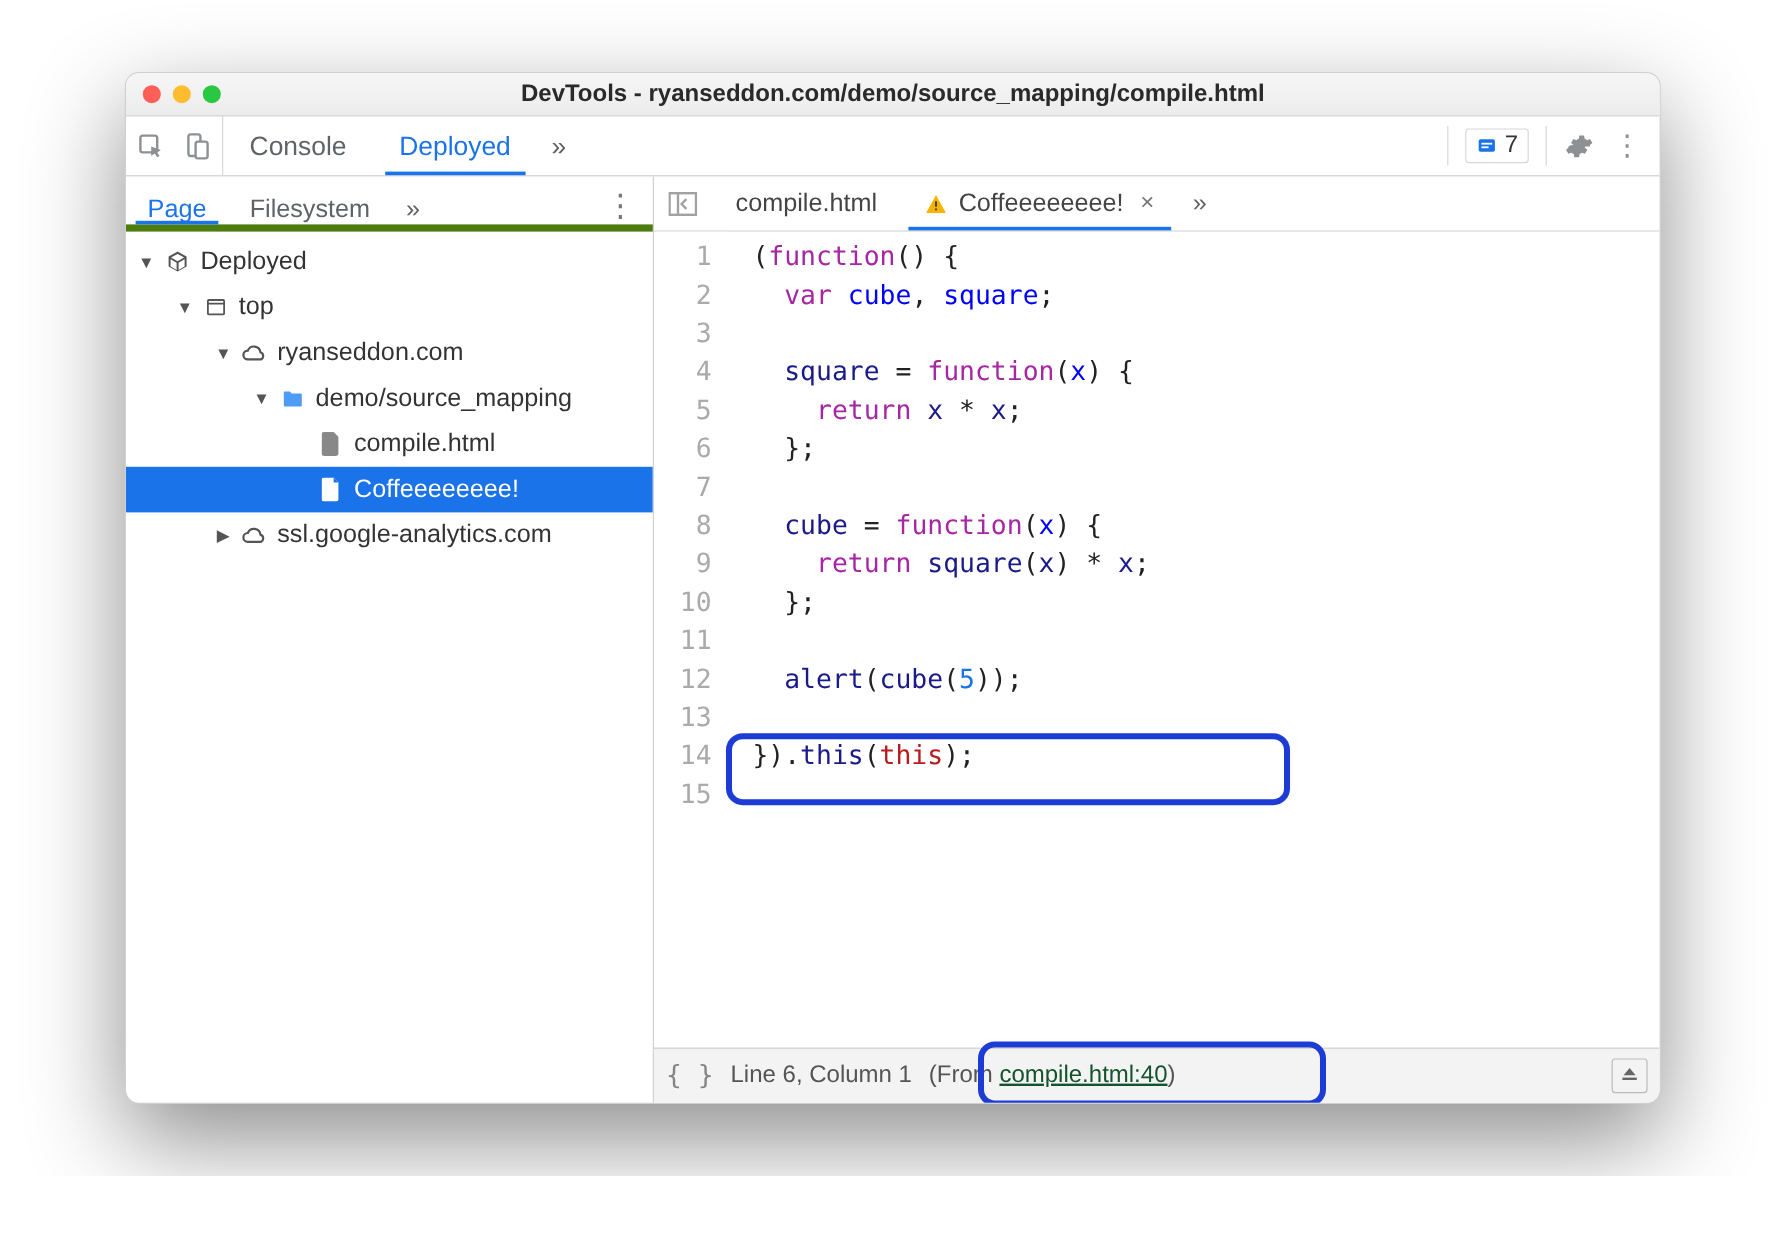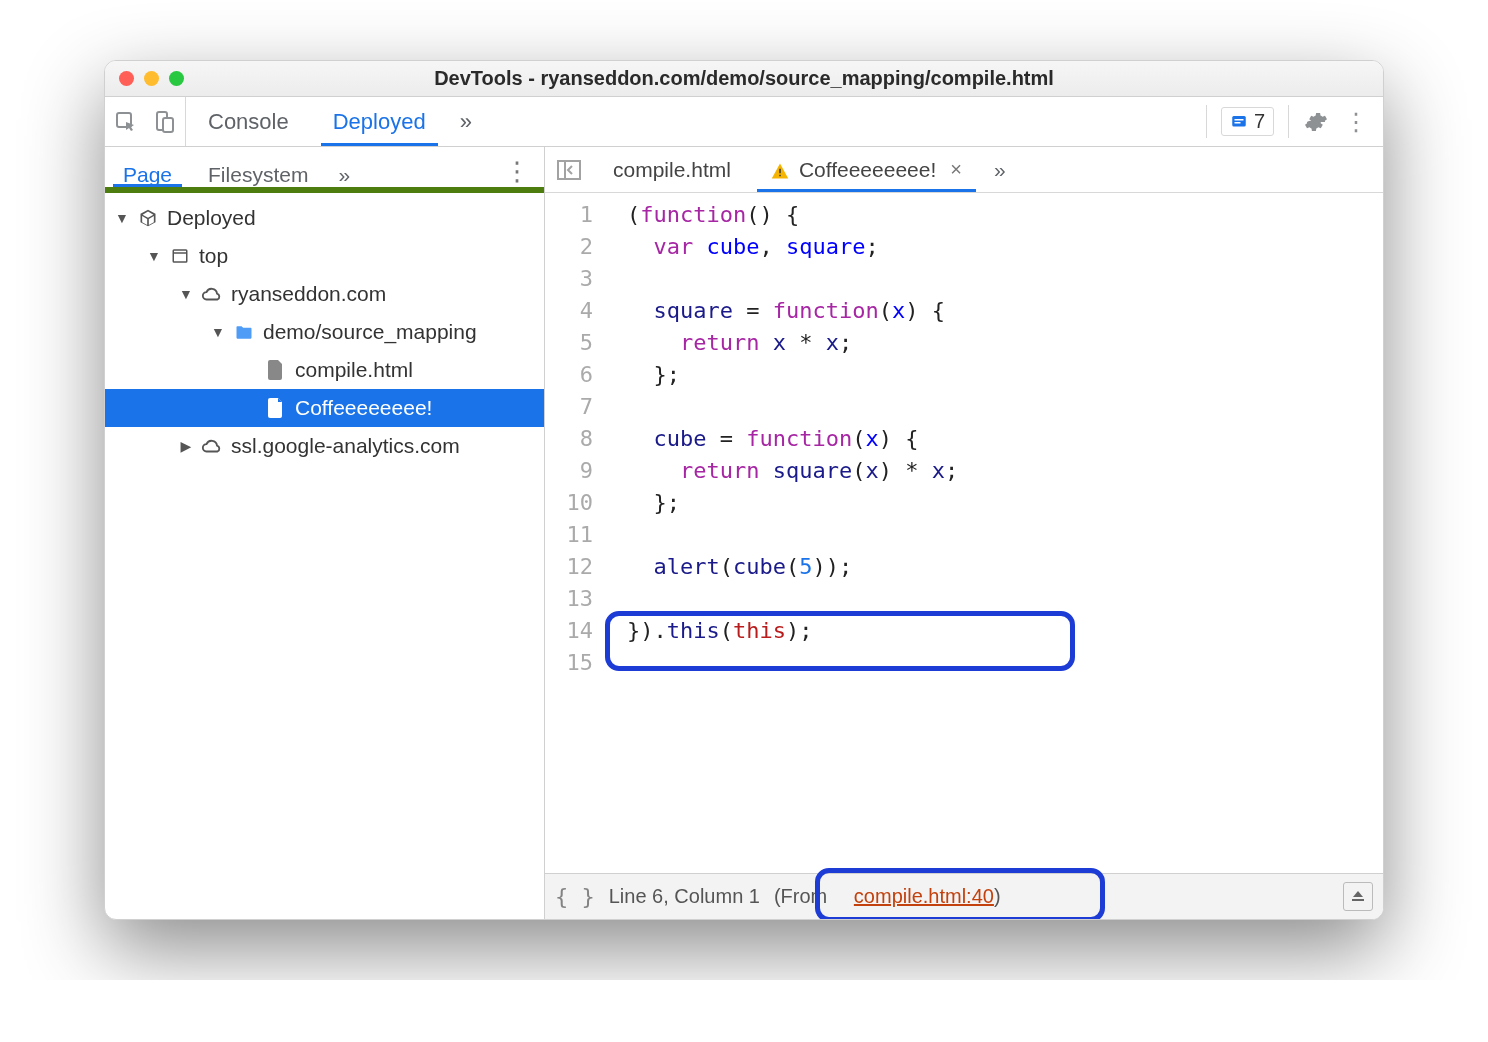--- a/index.html
+++ b/index.html
@@ -133,21 +133,21 @@
 .statusbar {
   height: 46px; border-top: 1px solid #d0d0d0;
   background: #f3f3f3;
   display: flex; align-items: center;
   font-size: 20px; color: #555;
   padding: 0 10px;
   position: relative;
 }
 .sb-left { display: flex; align-items: center; gap: 14px; }
 .sb-pretty { font-family: Menlo, monospace; font-size: 22px; opacity: 0.7; }
-.sb-from a { color: #c2410c; text-decoration: underline; margin-left: 21px; }
+.sb-from a { color: #14532d; text-decoration: underline; }
 .sb-right { margin-left: auto; display: flex; align-items: center; }
 .sb-right .eject { border: 1px solid #bbb; padding: 2px 6px; border-radius: 3px; }
 </style>
 </head>
 <body>
 
 <div class="window">
 
   <div class="titlebar">
     <div class="traffic">

